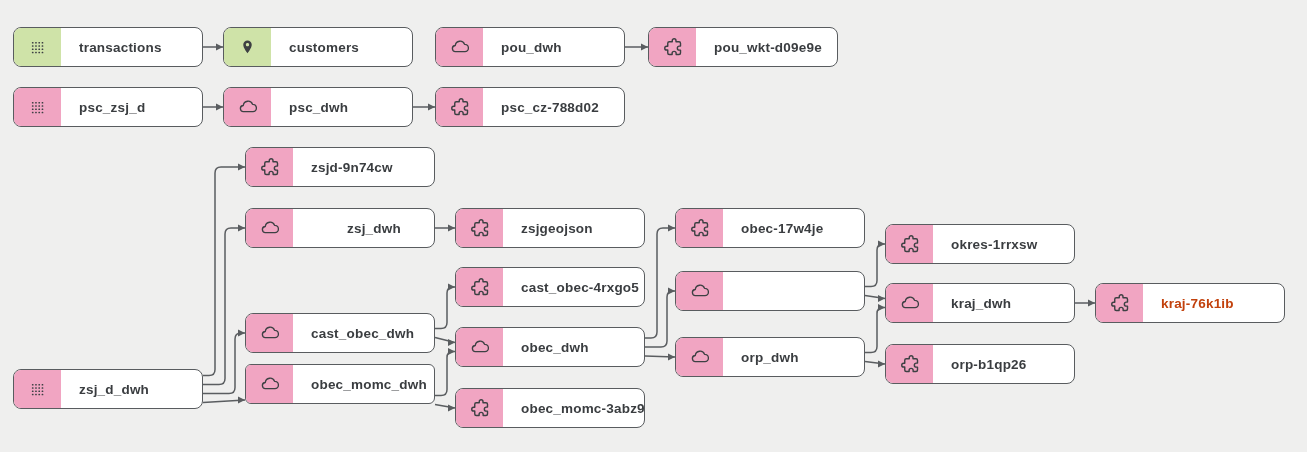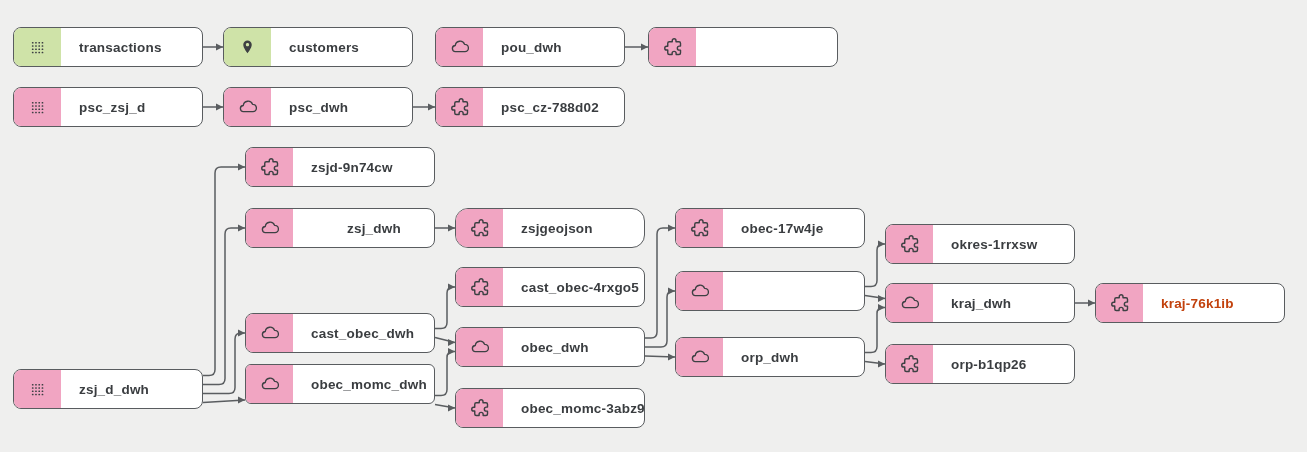--- a/index.html
+++ b/index.html
@@ -167,20 +167,21 @@
       <div class="node-label" style="color: rgb(58, 61, 64);">customers</div>
     </div>
     <div class="node" style="left: 648px; top: 27px; border-color: rgb(89, 92, 95); background: rgb(255, 255, 255);">
       <div class="icon-box" style="background: rgb(241, 165, 194);">
         <svg width="18" height="18" viewBox="0 0 24 24">
           <g transform="scale(-1,1) translate(-24,0)">
             <path fill="none" stroke="#3d4043" stroke-width="1.9" stroke-linejoin="round" d="M20.5 11H19V7a2 2 0 0 0-2-2h-4V3.5a2.5 2.5 0 0 0-5 0V5H4a2 2 0 0 0-2 2v3.8h1.5a2.7 2.7 0 0 1 0 5.4H2V20a2 2 0 0 0 2 2h3.8v-1.5a2.7 2.7 0 0 1 5.4 0V22H17a2 2 0 0 0 2-2v-4h1.5a2.5 2.5 0 0 0 0-5z"></path>
           </g>
         </svg>
       </div>
+      <div class="node-label" style="color: rgb(58, 61, 64);">pou_wkt-d09e9e</div>
     </div>
     <div class="node" style="left: 13px; top: 87px; border-color: rgb(89, 92, 95); background: rgb(255, 255, 255);">
       <div class="icon-box" style="background: rgb(241, 165, 194);">
         <svg width="15" height="15" viewBox="0 0 24 24">
           <rect x="3" y="3" width="2.7" height="2.7" rx="0.9" fill="#3d4043"></rect>
           <rect x="8.2" y="3" width="2.7" height="2.7" rx="0.9" fill="#3d4043"></rect>
           <rect x="13.4" y="3" width="2.7" height="2.7" rx="0.9" fill="#3d4043"></rect>
           <rect x="18.6" y="3" width="2.7" height="2.7" rx="0.9" fill="#3d4043"></rect>
           <rect x="3" y="8.2" width="2.7" height="2.7" rx="0.9" fill="#3d4043"></rect>
           <rect x="8.2" y="8.2" width="2.7" height="2.7" rx="0.9" fill="#3d4043"></rect>
@@ -227,21 +228,21 @@
       <div class="node-label" style="color: rgb(58, 61, 64);">zsjd-9n74cw</div>
     </div>
     <div class="node" style="left: 245px; top: 208px; border-color: rgb(89, 92, 95); background: rgb(255, 255, 255); gap: 36px;">
       <div class="icon-box" style="background: rgb(241, 165, 194);">
         <svg width="18" height="18" viewBox="0 0 24 24">
           <path fill="none" stroke="#3d4043" stroke-width="1.8" stroke-linejoin="round" d="M18.6 18.2H6.3a4.1 4.1 0 0 1-.6-8.2 6.4 6.4 0 0 1 12.4-1.5 4.2 4.2 0 0 1 .5 9.7z"></path>
         </svg>
       </div>
       <div class="node-label" style="color: rgb(58, 61, 64);">zsj_dwh</div>
     </div>
-    <div class="node" style="left: 455px; top: 208px; border-color: rgb(89, 92, 95); background: rgb(255, 255, 255); border-radius: 13px;">
+    <div class="node" style="left: 455px; top: 208px; border-color: rgb(89, 92, 95); background: rgb(255, 255, 255);">
       <div class="icon-box" style="background: rgb(241, 165, 194);">
         <svg width="18" height="18" viewBox="0 0 24 24">
           <g transform="scale(-1,1) translate(-24,0)">
             <path fill="none" stroke="#3d4043" stroke-width="1.9" stroke-linejoin="round" d="M20.5 11H19V7a2 2 0 0 0-2-2h-4V3.5a2.5 2.5 0 0 0-5 0V5H4a2 2 0 0 0-2 2v3.8h1.5a2.7 2.7 0 0 1 0 5.4H2V20a2 2 0 0 0 2 2h3.8v-1.5a2.7 2.7 0 0 1 5.4 0V22H17a2 2 0 0 0 2-2v-4h1.5a2.5 2.5 0 0 0 0-5z"></path>
           </g>
         </svg>
       </div>
       <div class="node-label" style="color: rgb(58, 61, 64);">zsjgeojson</div>
     </div>
     <div class="node" style="left: 675px; top: 208px; border-color: rgb(89, 92, 95); background: rgb(255, 255, 255);">

